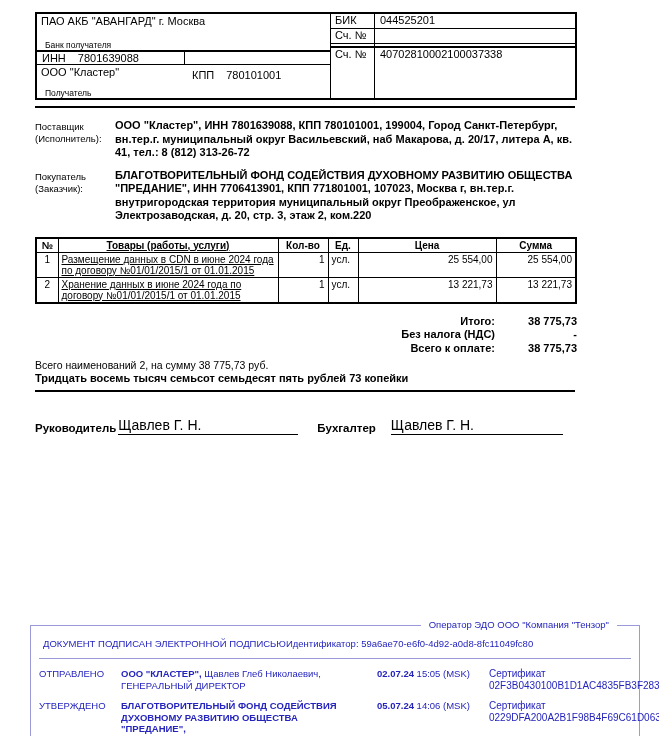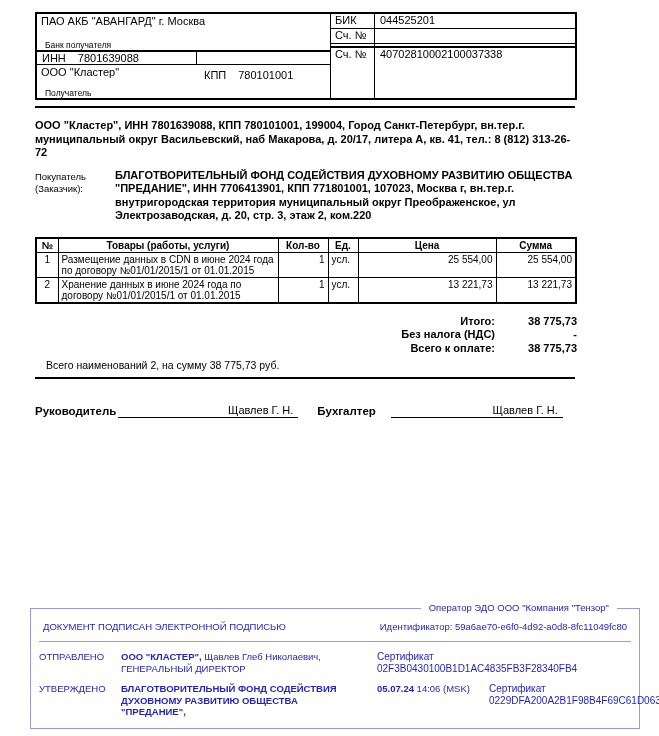--- a/index.html
+++ b/index.html
@@ -10,21 +10,21 @@
     color:#000; position:relative; overflow:hidden;
   }
   .page { padding:12px 0 0 35px; width:659px; }
 
   
   .bank-table { width:542px; height:88px; border:2px solid #000; display:flex; font-size:11px; }
   .bt-left  { width:294px; border-right:1px solid #000; display:flex; flex-direction:column; }
   .bt-bank  { height:36px; padding:1px 4px; position:relative; }
   .bt-sublabel { position:absolute; left:8px; bottom:0px; font-size:8.5px; }
   .bt-innkpp { border-top:2px solid #000; border-bottom:1px solid #000; height:15px; display:flex; }
-  .bt-inn { width:160px; border-right:1px solid #000; padding:0 5px; display:flex; }
+  .bt-inn { width:148px; border-right:1px solid #000; padding:0 5px; display:flex; }
   .bt-kpp { flex:1; padding:17px 7px; display:flex;text-align:center; }
   .bt-pair-lbl { margin-right:12px; }
   .bt-payee { flex:1; padding:1px 4px; position:relative; }
   .bt-right { flex:1; display:flex; flex-direction:column; }
   .bt-row { display:flex; }
   .bt-lbl { width:44px; border-right:1px solid #000; padding:0 4px; }
   .bt-val { flex:1; padding:0 5px; }
   .bt-r1 { height:15px; border-bottom:1px solid #000; }
   .bt-r2 { height:15px; border-bottom:1px solid #000; }
   .bt-spacer { height:4px; border-bottom:2px solid #000; }
@@ -40,57 +40,57 @@
   .party-label { width:80px; font-size:9.5px; line-height:12px; padding-top:2px; }
   .party-text { flex:1; font-weight:bold; font-size:11px; line-height:13.5px; }
   .party-buyer { margin-top:9px; }
 
   
   .items { margin-top:14px; width:542px; border-collapse:collapse; font-size:10px; }
   .items td, .items th { border:1px solid #000; padding:1px 3px; vertical-align:top; }
   .items { border:2px solid #000; }
   .items th { font-weight:bold; text-align:center; padding:1px 2px; }
   .col-num { width:22px; text-align:center; }
-  .col-name { width:220px; }
+  .col-name { width:220px;text-decoration:underline; }
   .col-qty { width:50px; text-align:right; }
   .col-unit { width:30px; }
   .col-price { width:138px; text-align:right; }
   .col-sum { width:80px; text-align:right; }
 
   
   .totals { width:542px; margin-top:11px; font-size:11px; font-weight:bold; }
   .totals-row { display:flex; justify-content:flex-end; line-height:13.5px; }
   .totals-val { width:82px; text-align:right; }
 
   
-  .summary { margin-top:4px;margin-left:11px; }
+  .summary { margin-top:4px; }
   .summary-count { font-size:10.5px; }
   .summary-words { font-size:11px; font-weight:bold; margin-top:1px; }
   .rule-summary { margin-top:6px; }
 
   
   .signatures { margin-top:25px; display:flex; align-items:flex-end; width:540px; }
   .sig-label { font-size:11.5px; font-weight:bold; padding-bottom:1px; }
-  .sig-line { border-bottom:1px solid #000; text-align:right; font-size:11px; padding:0 5px 1px 0; }
+  .sig-line { border-bottom:1px solid #000; text-align:left; font-size:14px; padding:0 5px 1px 0; }
   .sig-line-1 { width:180px; margin-left:2px; }
   .sig-gap { width:19px; }
   .sig-line-2 { width:172px; margin-left:15px; }
 
   
   .esign {
     position:relative; width:610px; margin:190px 0 0 -5px;
     border:1px solid #9a9ada; color:#2424bd;
     font-size:9.5px; padding:10px 8px 10px;
   }
   .esign-legend {
     position:absolute; top:-7px; right:22px; background:#fff;
     padding:0 8px; font-size:9.5px; white-space:nowrap;
   }
   .esign-head {
-    display:flex; justify-content:space-between; align-items:flex-end;
+    display:flex; align-items:flex-end;
     padding:2px 4px 9px; border-bottom:1px solid #9a9ada; font-size:9.5px;
   }
   .esign-row { display:grid; grid-template-columns:70px 244px 100px 1fr; column-gap:12px; margin-top:9px; line-height:11.5px; }
   .esign-cert { font-size:10px; }
   .b { font-weight:bold; }
 </style>
 </head>
 <body>
 
 <div class="page">
@@ -131,20 +131,24 @@
       <div class="bt-row bt-r3">
         <div class="bt-lbl">Сч. №</div>
         <div class="bt-val">40702810002100037338</div>
       </div>
     </div>
   </div>
 
   <div class="rule rule-title"></div>
 
   <div class="party">
+    <div class="party-label">
+      <div>Поставщик</div>
+      <div>(Исполнитель):</div>
+    </div>
     <div class="party-text">ООО "Кластер", ИНН 7801639088, КПП 780101001, 199004, Город Санкт-Петербург, вн.тер.г. муниципальный округ Васильевский, наб Макарова, д. 20/17, литера А, кв. 41, тел.: 8 (812) 313-26-72</div>
   </div>
 
   <div class="party party-buyer">
     <div class="party-label">
       <div>Покупатель</div>
       <div>(Заказчик):</div>
     </div>
     <div class="party-text">БЛАГОТВОРИТЕЛЬНЫЙ ФОНД СОДЕЙСТВИЯ ДУХОВНОМУ РАЗВИТИЮ ОБЩЕСТВА "ПРЕДАНИЕ", ИНН 7706413901, КПП 771801001, 107023, Москва г, вн.тер.г. внутригородская территория муниципальный округ Преображенское, ул Электрозаводская, д. 20, стр. 3, этаж 2, ком.220</div>
   </div>
@@ -188,20 +192,21 @@
       <span class="totals-val">-</span>
     </div>
     <div class="totals-row">
       <span>Всего к оплате:</span>
       <span class="totals-val">38 775,73</span>
     </div>
   </div>
 
   <div class="summary">
     <div class="summary-count">Всего наименований 2, на сумму 38 775,73 руб.</div>
+    <div class="summary-words">Тридцать восемь тысяч семьсот семьдесят пять рублей 73 копейки</div>
   </div>
   <div class="rule rule-summary"></div>
 
   <div class="signatures">
     <span class="sig-label">Руководитель</span>
     <span class="sig-line sig-line-1">Щавлев Г. Н.</span>
     <span class="sig-gap"></span>
     <span class="sig-label">Бухгалтер</span>
     <span class="sig-line sig-line-2">Щавлев Г. Н.</span>
   </div>
@@ -210,20 +215,23 @@
     <div class="esign-legend">Оператор ЭДО ООО "Компания "Тензор"</div>
     <div class="esign-head">
       <span>ДОКУМЕНТ ПОДПИСАН ЭЛЕКТРОННОЙ ПОДПИСЬЮ</span>
       <span>Идентификатор: 59a6ae70-e6f0-4d92-a0d8-8fc11049fc80</span>
     </div>
     <div class="esign-row">
       <div>ОТПРАВЛЕНО</div>
       <div>
         <span class="b">ООО "КЛАСТЕР",</span><span> Щавлев Глеб Николаевич, ГЕНЕРАЛЬНЫЙ ДИРЕКТОР</span>
       </div>
+      <div>
+        <span class="b">02.07.24</span><span> 15:05 (MSK)</span>
+      </div>
       <div class="esign-cert">Сертификат 02F3B0430100B1D1AC4835FB3F28340FB4</div>
     </div>
     <div class="esign-row">
       <div>УТВЕРЖДЕНО</div>
       <div>
         <span class="b">БЛАГОТВОРИТЕЛЬНЫЙ ФОНД СОДЕЙСТВИЯ ДУХОВНОМУ РАЗВИТИЮ ОБЩЕСТВА "ПРЕДАНИЕ",</span><span></span>
         
         
       </div>
       <div>

